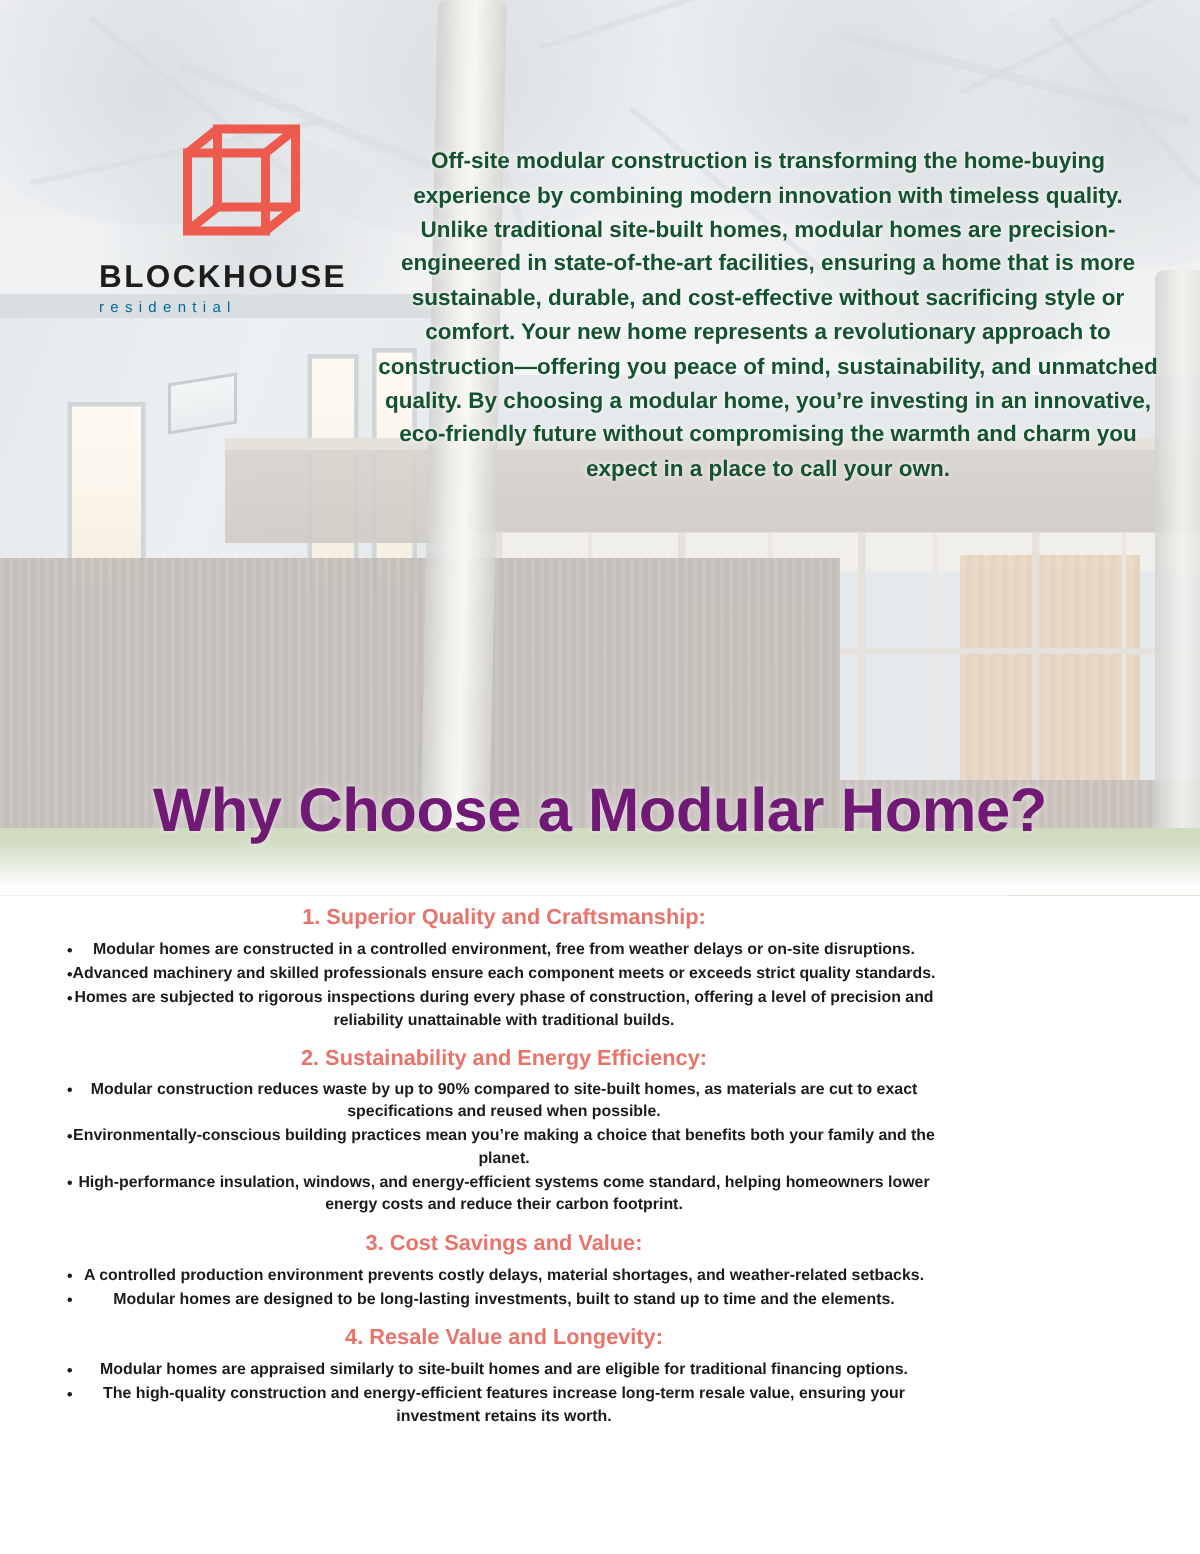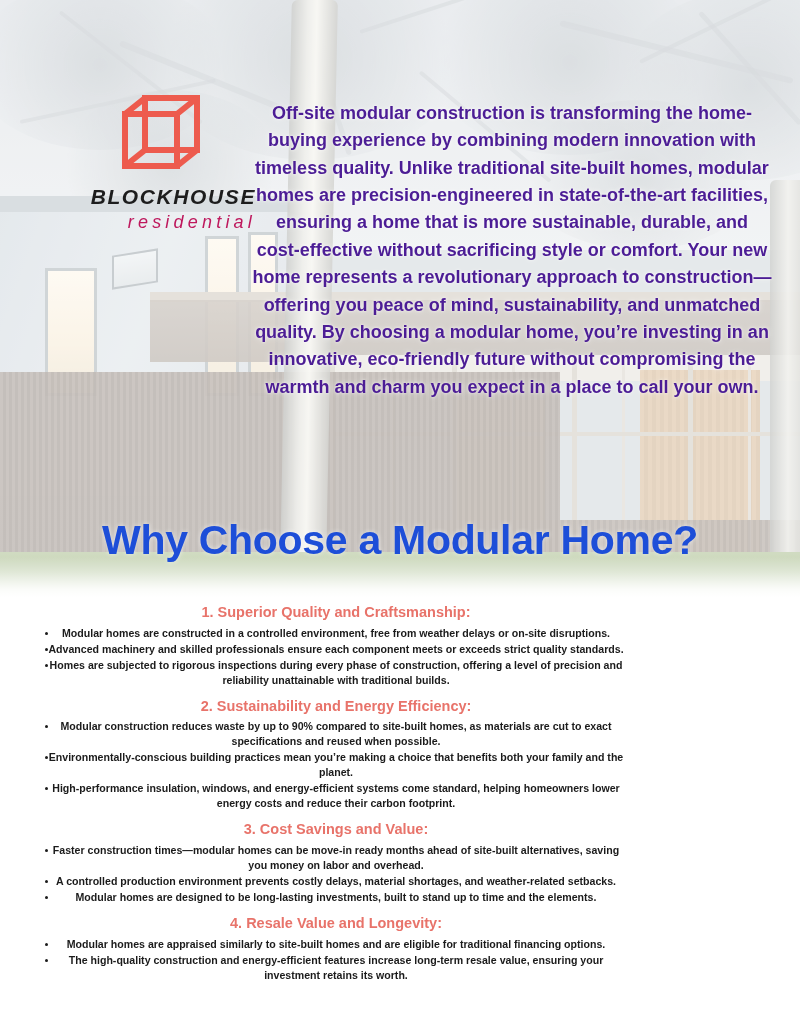--- a/index.html
+++ b/index.html
@@ -213,74 +213,73 @@
     position: absolute;
     left: 0; bottom: 0;
     width: 800px; height: 40px;
     background: linear-gradient(180deg, rgba(255,255,255,0) 0%, rgba(255,255,255,.9) 80%, #ffffff 100%);
     pointer-events: none;
   }
 
   
   .logo {
     position: absolute;
-    left: 66px; top: 92px;
+    left: 66px; top: 80px;
     width: 190px;
-    text-align: right;
+    text-align: left;
     z-index: 5;
-    font-style: italic;
   }
   .logo-cube {
     display: block;
     margin: 0 auto 10px auto;
   }
   .logo-word {
     font-family: "Liberation Sans", sans-serif;
     font-weight: bold;
     font-size: 21px;
     letter-spacing: 1.6px;
     color: #1d1d1d;
     line-height: 1.05;
   }
   .logo-sub {
     font-family: "Liberation Sans", sans-serif;
     font-weight: normal;
-    font-size: 18px;
+    font-size: 10px;
     letter-spacing: 4.2px;
-    color: #be185d;
+    color: #0369a1;
     margin-top: 4px;
   }
 
   
   .intro {
     position: absolute;
     left: 252px; top: 82px;
     width: 520px;
     z-index: 5;
     font-family: "Liberation Sans", sans-serif;
     font-weight: bold;
-    font-size: 18px;
+    font-size: 15px;
     line-height: 1.52;
-    color: #4c1d95;
+    color: #14532d;
     text-align: center;
     text-shadow: 0 0 3px rgba(255,255,255,.75), 0 0 7px rgba(255,255,255,.55);
   }
 
   
   .hero-title {
     position: absolute;
     left: 0; top: 490px;
     width: 800px;
     z-index: 6;
     text-align: center;
     font-family: "Liberation Sans", sans-serif;
     font-weight: bold;
     font-size: 41px;
     letter-spacing: -.3px;
-    color: #1d4ed8;
+    color: #701a75;
     text-shadow: 0 0 5px rgba(255,255,255,.6);
   }
 
   
   .content {
     position: relative;
     width: 672px;
     padding: 6px 0 0 0;
     background: #ffffff;
     box-sizing: border-box;
@@ -423,21 +422,20 @@
           <h2 class="section-title">2. Sustainability and Energy Efficiency:</h2>
           <ul class="bullets">
             <li>Modular construction reduces waste by up to 90% compared to site-built homes, as materials are cut to exact specifications and reused when possible.</li>
             <li>Environmentally-conscious building practices mean you’re making a choice that benefits both your family and the planet.</li>
             <li>High-performance insulation, windows, and energy-efficient systems come standard, helping homeowners lower energy costs and reduce their carbon footprint.</li>
           </ul>
         </div>
         <div class="section">
           <h2 class="section-title">3. Cost Savings and Value:</h2>
           <ul class="bullets">
-            <li>Faster construction times—modular homes can be move-in ready months ahead of site-built alternatives, saving you money on labor and overhead.</li>
             <li>A controlled production environment prevents costly delays, material shortages, and weather-related setbacks.</li>
             <li>Modular homes are designed to be long-lasting investments, built to stand up to time and the elements.</li>
           </ul>
         </div>
         <div class="section">
           <h2 class="section-title">4. Resale Value and Longevity:</h2>
           <ul class="bullets">
             <li>Modular homes are appraised similarly to site-built homes and are eligible for traditional financing options.</li>
             <li>The high-quality construction and energy-efficient features increase long-term resale value, ensuring your investment retains its worth.</li>
           </ul>

